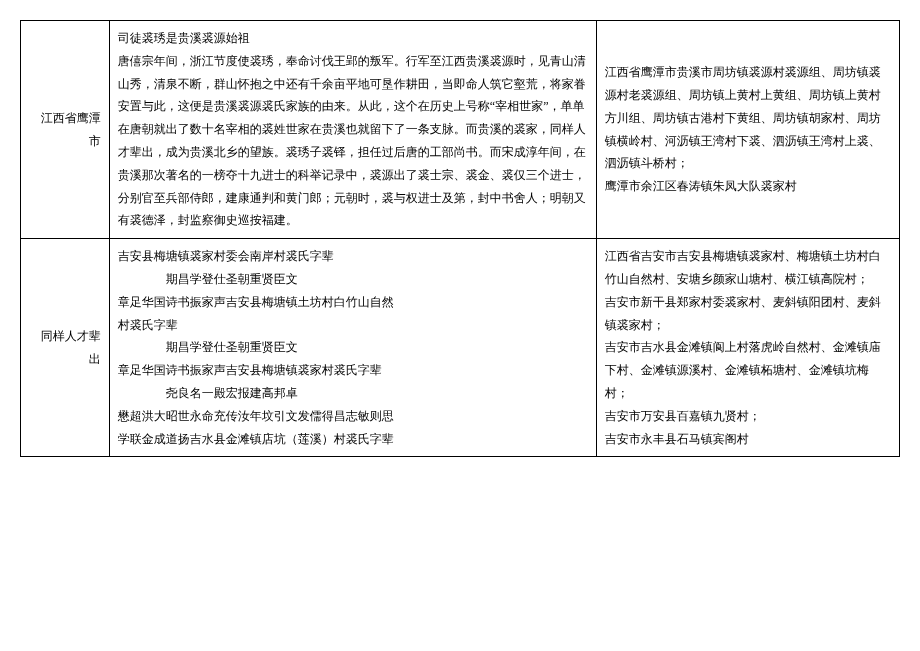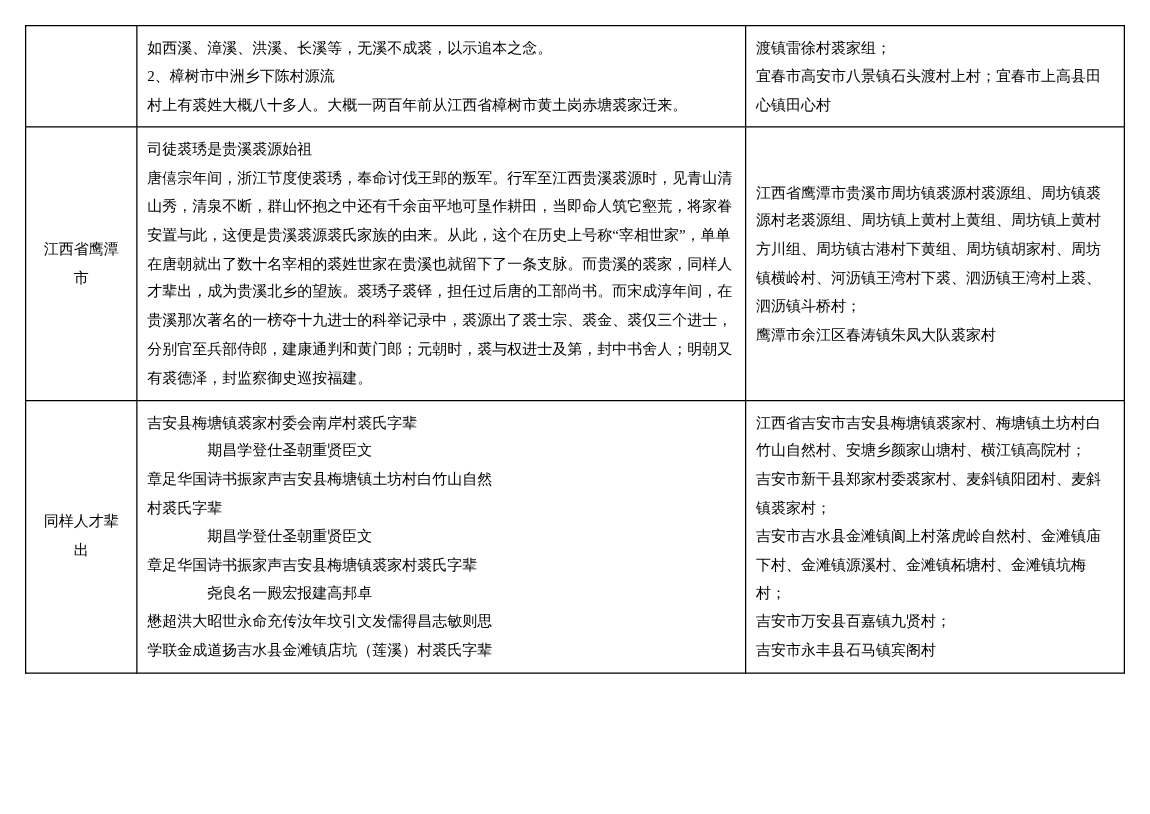--- a/index.html
+++ b/index.html
@@ -17,21 +17,21 @@
   }
   td {
     border: 1px solid #000000;
     padding: 6px 8px;
     vertical-align: middle;
     line-height: 1.9;
     font-size: 12px;
   }
   td.col-region {
     width: 70px;
-    text-align: center;
+    text-align: right;
     vertical-align: middle;
   }
   td.col-desc {
     width: 460px;
     text-align: left;
   }
   td.col-places {
     width: 280px;
     text-align: left;
   }
@@ -39,25 +39,20 @@
     display: inline-block;
     width: 4em;
   }
 </style>
 </head>
 <body>
 
 <table>
   <tbody>
     <tr>
-      <td class="col-region"></td>
-      <td class="col-desc">如西溪、漳溪、洪溪、长溪等，无溪不成裘，以示追本之念。<br>2、樟树市中洲乡下陈村源流<br>村上有裘姓大概八十多人。大概一两百年前从江西省樟树市黄土岗赤塘裘家迁来。</td>
-      <td class="col-places">渡镇雷徐村裘家组；<br>宜春市高安市八景镇石头渡村上村；宜春市上高县田心镇田心村</td>
-    </tr>
-    <tr>
       <td class="col-region">江西省鹰潭市</td>
       <td class="col-desc">司徒裘琇是贵溪裘源始祖<br>唐僖宗年间，浙江节度使裘琇，奉命讨伐王郢的叛军。行军至江西贵溪裘源时，见青山清山秀，清泉不断，群山怀抱之中还有千余亩平地可垦作耕田，当即命人筑它壑荒，将家眷安置与此，这便是贵溪裘源裘氏家族的由来。从此，这个在历史上号称“宰相世家”，单单在唐朝就出了数十名宰相的裘姓世家在贵溪也就留下了一条支脉。而贵溪的裘家，同样人才辈出，成为贵溪北乡的望族。裘琇子裘铎，担任过后唐的工部尚书。而宋成淳年间，在贵溪那次著名的一榜夺十九进士的科举记录中，裘源出了裘士宗、裘金、裘仅三个进士，分别官至兵部侍郎，建康通判和黄门郎；元朝时，裘与权进士及第，封中书舍人；明朝又有裘德泽，封监察御史巡按福建。</td>
       <td class="col-places">江西省鹰潭市贵溪市周坊镇裘源村裘源组、周坊镇裘源村老裘源组、周坊镇上黄村上黄组、周坊镇上黄村方川组、周坊镇古港村下黄组、周坊镇胡家村、周坊镇横岭村、河沥镇王湾村下裘、泗沥镇王湾村上裘、泗沥镇斗桥村；<br>鹰潭市余江区春涛镇朱凤大队裘家村</td>
     </tr>
     <tr>
       <td class="col-region">同样人才辈出</td>
       <td class="col-desc">吉安县梅塘镇裘家村委会南岸村裘氏字辈<br><span class="indent"></span>期昌学登仕圣朝重贤臣文<br>章足华国诗书振家声吉安县梅塘镇土坊村白竹山自然<br>村裘氏字辈<br><span class="indent"></span>期昌学登仕圣朝重贤臣文<br>章足华国诗书振家声吉安县梅塘镇裘家村裘氏字辈<br><span class="indent"></span>尧良名一殿宏报建高邦卓<br>懋超洪大昭世永命充传汝年坟引文发儒得昌志敏则思<br>学联金成道扬吉水县金滩镇店坑（莲溪）村裘氏字辈</td>
       <td class="col-places">江西省吉安市吉安县梅塘镇裘家村、梅塘镇土坊村白竹山自然村、安塘乡颜家山塘村、横江镇高院村；<br>吉安市新干县郑家村委裘家村、麦斜镇阳团村、麦斜镇裘家村；<br>吉安市吉水县金滩镇阆上村落虎岭自然村、金滩镇庙下村、金滩镇源溪村、金滩镇柘塘村、金滩镇坑梅村；<br>吉安市万安县百嘉镇九贤村；<br>吉安市永丰县石马镇宾阁村</td>
     </tr>
   </tbody>

